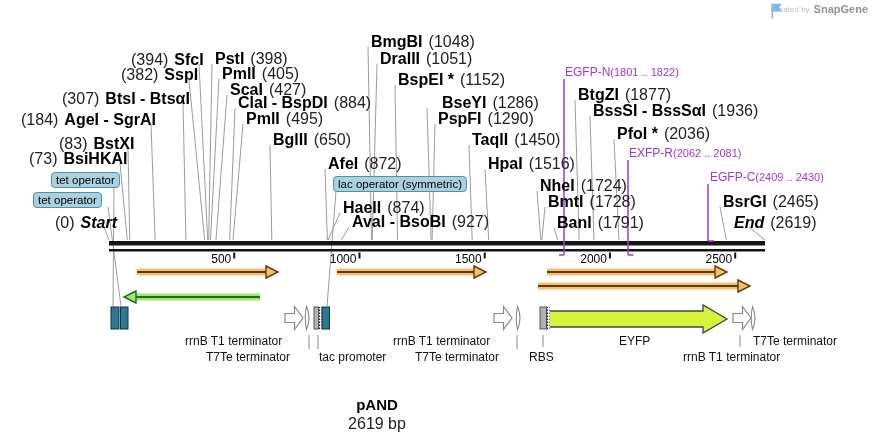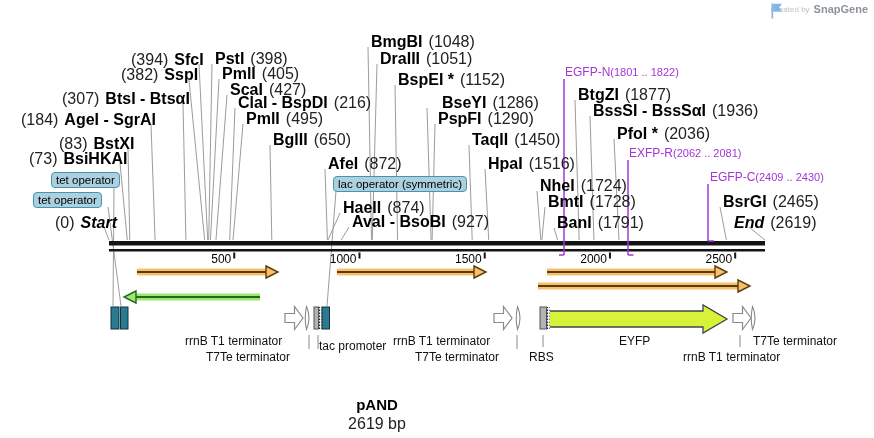--- a/index.html
+++ b/index.html
@@ -135,21 +135,21 @@
       <div class="abs site terminus" style="left: 55px; top: 216px;"><span class="ps">(0)</span><span class="gap"></span><span class="nm">Start</span></div>
       <div class="abs site" style="left: 29px; top: 152px;"><span class="ps">(73)</span><span class="gap"></span><span class="nm">BsiHKAI</span></div>
       <div class="abs site" style="left: 59px; top: 137px; text-align: center;"><span class="ps">(83)</span><span class="gap"></span><span class="nm">BstXI</span></div>
       <div class="abs site" style="left: 21px; top: 113px;"><span class="ps">(184)</span><span class="gap"></span><span class="nm">AgeI - SgrAI</span></div>
       <div class="abs site" style="left: 62px; top: 92px;"><span class="ps">(307)</span><span class="gap"></span><span class="nm">BtsI - BtsαI</span></div>
       <div class="abs site" style="left: 121px; top: 68px;"><span class="ps">(382)</span><span class="gap"></span><span class="nm">SspI</span></div>
       <div class="abs site" style="left: 131px; top: 53px;"><span class="ps">(394)</span><span class="gap"></span><span class="nm">SfcI</span></div>
       <div class="abs site" style="left: 215px; top: 52px;"><span class="nm">PstI</span><span class="gap"></span><span class="ps">(398)</span></div>
       <div class="abs site" style="left: 222px; top: 67px;"><span class="nm">PmlI</span><span class="gap"></span><span class="ps">(405)</span></div>
       <div class="abs site" style="left: 230px; top: 83px;"><span class="nm">ScaI</span><span class="gap"></span><span class="ps">(427)</span></div>
-      <div class="abs site" style="left: 238px; top: 96px;"><span class="nm">ClaI - BspDI</span><span class="gap"></span><span class="ps">(216)</span></div>
+      <div class="abs site" style="left: 238px; top: 96px;"><span class="nm">ClaI - BspDI</span><span class="gap"></span><span class="ps">(884)</span></div>
       <div class="abs site" style="left: 246px; top: 112px;"><span class="nm">PmlI</span><span class="gap"></span><span class="ps">(495)</span></div>
       <div class="abs site" style="left: 273px; top: 133px;"><span class="nm">BglII</span><span class="gap"></span><span class="ps">(650)</span></div>
       <div class="abs site" style="left: 328px; top: 157px;"><span class="nm">AfeI</span><span class="gap"></span><span class="ps">(872)</span></div>
       <div class="abs site" style="left: 343px; top: 201px;"><span class="nm">HaeII</span><span class="gap"></span><span class="ps">(874)</span></div>
       <div class="abs site" style="left: 352px; top: 215px;"><span class="nm">AvaI - BsoBI</span><span class="gap"></span><span class="ps">(927)</span></div>
       <div class="abs site" style="left: 371px; top: 35px;"><span class="nm">BmgBI</span><span class="gap"></span><span class="ps">(1048)</span></div>
       <div class="abs site" style="left: 380px; top: 52px;"><span class="nm">DraIII</span><span class="gap"></span><span class="ps">(1051)</span></div>
       <div class="abs site" style="left: 398px; top: 73px;"><span class="nm">BspEI *</span><span class="gap"></span><span class="ps">(1152)</span></div>
       <div class="abs site" style="left: 430px; top: 96px; padding-left: 12px;"><span class="nm">BseYI</span><span class="gap"></span><span class="ps">(1286)</span></div>
       <div class="abs site" style="left: 438px; top: 112px;"><span class="nm">PspFI</span><span class="gap"></span><span class="ps">(1290)</span></div>
@@ -169,21 +169,21 @@
       <div class="abs tick" style="left: 231.239px; top: 253px;">500</div>
       <div class="abs tick" style="left: 356.477px; top: 253px;">1000</div>
       <div class="abs tick" style="left: 481.716px; top: 253px;">1500</div>
       <div class="abs tick" style="left: 606.955px; top: 253px;">2000</div>
       <div class="abs tick" style="left: 732.193px; top: 253px;">2500</div>
       <div class="abs primer" style="left: 565px; top: 66px;"><span>EGFP-N</span><span class="gap"></span><span class="rg">(1801 .. 1822)</span></div>
       <div class="abs primer" style="left: 629px; top: 147px;"><span>EXFP-R</span><span class="gap"></span><span class="rg">(2062 .. 2081)</span></div>
       <div class="abs primer" style="left: 710px; top: 171px;"><span>EGFP-C</span><span class="gap"></span><span class="rg">(2409 .. 2430)</span></div>
       <div class="abs flabel" style="left: 185px; top: 335px;">rrnB T1 terminator</div>
       <div class="abs flabel" style="left: 206px; top: 351px;">T7Te terminator</div>
-      <div class="abs flabel" style="left: 319px; top: 340px;">tac promoter</div>
+      <div class="abs flabel" style="left: 319px; top: 351px;">tac promoter</div>
       <div class="abs flabel" style="left: 393px; top: 335px;">rrnB T1 terminator</div>
       <div class="abs flabel" style="left: 415px; top: 351px;">T7Te terminator</div>
       <div class="abs flabel" style="left: 529px; top: 351px;">RBS</div>
       <div class="abs flabel" style="left: 619px; top: 335px;">EYFP</div>
       <div class="abs flabel" style="left: 753px; top: 335px;">T7Te terminator</div>
       <div class="abs flabel" style="left: 683px; top: 351px;">rrnB T1 terminator</div>
     </div>
 
   <div id="watermark">
     <span id="created-by">Created by</span>

